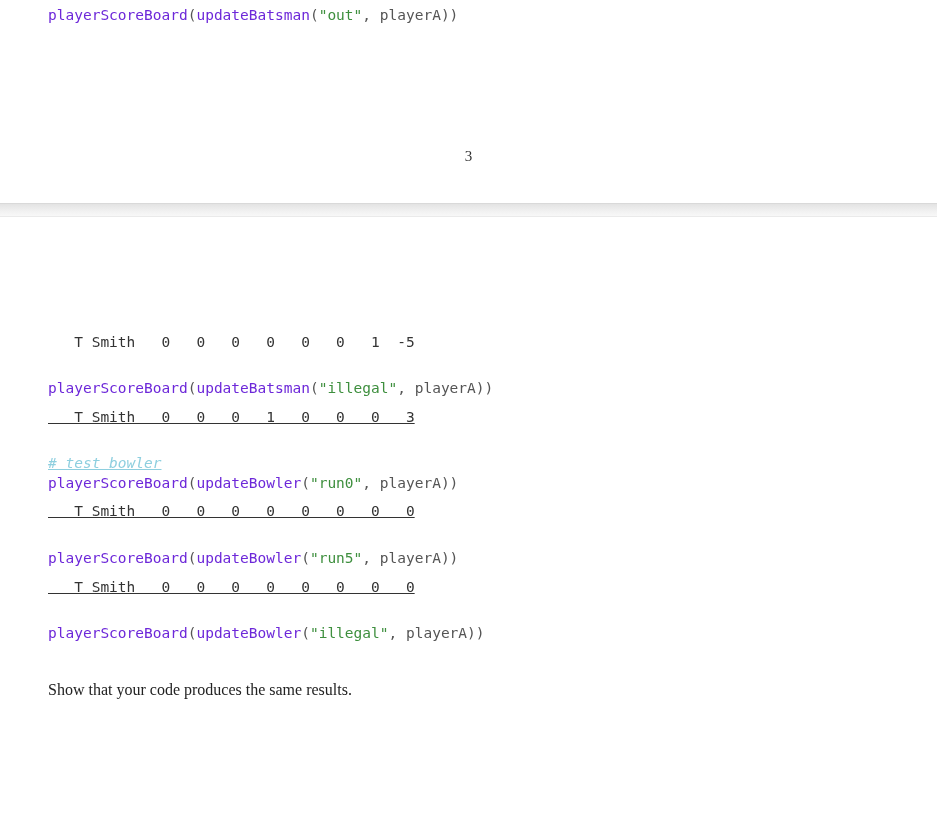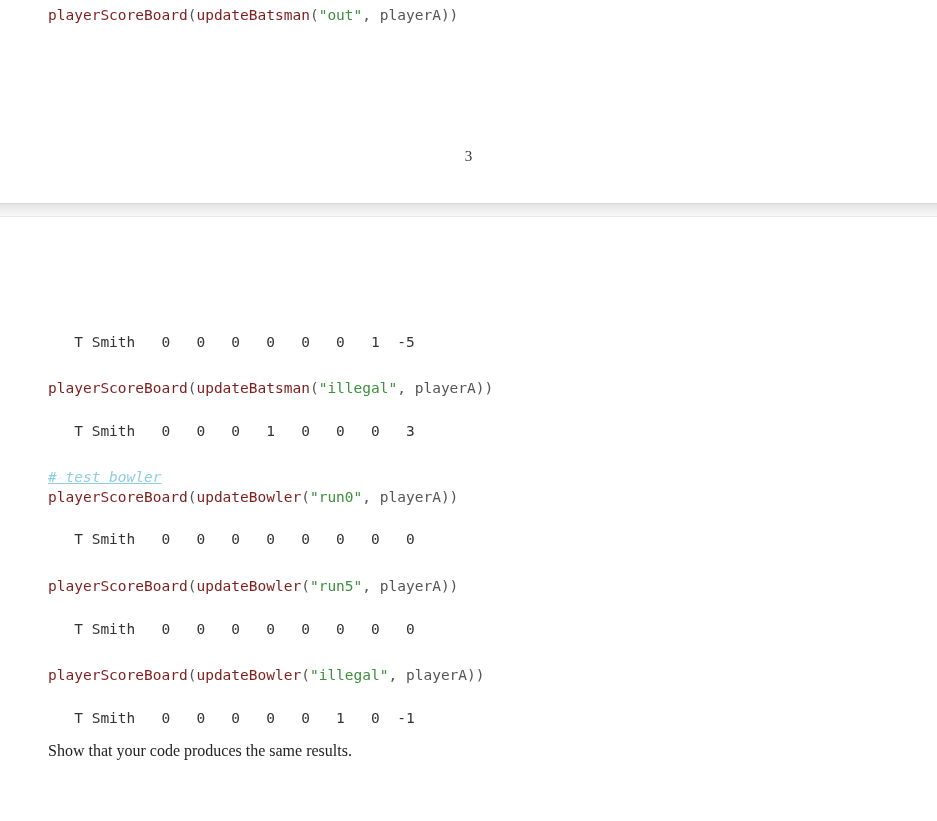--- a/index.html
+++ b/index.html
@@ -30,33 +30,33 @@
     }
     .page-body {
       padding: 112px 48px 0 48px;
     }
     .code {
       font-family: Consolas, Menlo, monospace;
       font-size: 14.5px;
       line-height: 1.35;
     }
     .code-line { white-space: pre; }
-    .fn { color: #7f1d1d; }
+    .fn { color: #6d28d9; }
     .str { color: #3e8f3e; }
     .pn { color: #555; }
     .cmt { color: #8ecfdf; font-style: italic; text-decoration: underline; }
     .out { color: #333; }
     .block { margin-top: 27px; }
     .block-first { margin-top: 4px; }
-    .output-block { margin-top: 23px; }
+    .output-block { margin-top: 9px; text-decoration: underline; }
     .prose {
       font-family: Georgia, 'Times New Roman', serif;
       font-size: 16px;
       color: #222;
-      margin-top: 14px;
+      margin-top: 37px;
     }
   </style>
 </head>
 <body>
 
 <div class="page-top">
   <div class="code code-line"><span class="fn">playerScoreBoard</span><span class="pn">(</span><span class="fn">updateBatsman</span><span class="pn">(</span><span class="str">"out"</span><span class="pn">, playerA))</span></div>
   <div class="page-number">3</div>
 </div>
 
@@ -76,17 +76,16 @@
   </div>
 
   <div class="code code-line output-block out">   T Smith   0   0   0   0   0   0   0   0</div>
 
   <div class="code code-line block"><span class="fn">playerScoreBoard</span><span class="pn">(</span><span class="fn">updateBowler</span><span class="pn">(</span><span class="str">"run5"</span><span class="pn">, playerA))</span></div>
 
   <div class="code code-line output-block out">   T Smith   0   0   0   0   0   0   0   0</div>
 
   <div class="code code-line block"><span class="fn">playerScoreBoard</span><span class="pn">(</span><span class="fn">updateBowler</span><span class="pn">(</span><span class="str">"illegal"</span><span class="pn">, playerA))</span></div>
 
-  <div class="code code-line output-block out">   T Smith   0   0   0   0   0   1   0  -1</div>
 
   <div class="prose">Show that your code produces the same results.</div>
 
 </div>
 
 </body></html>

